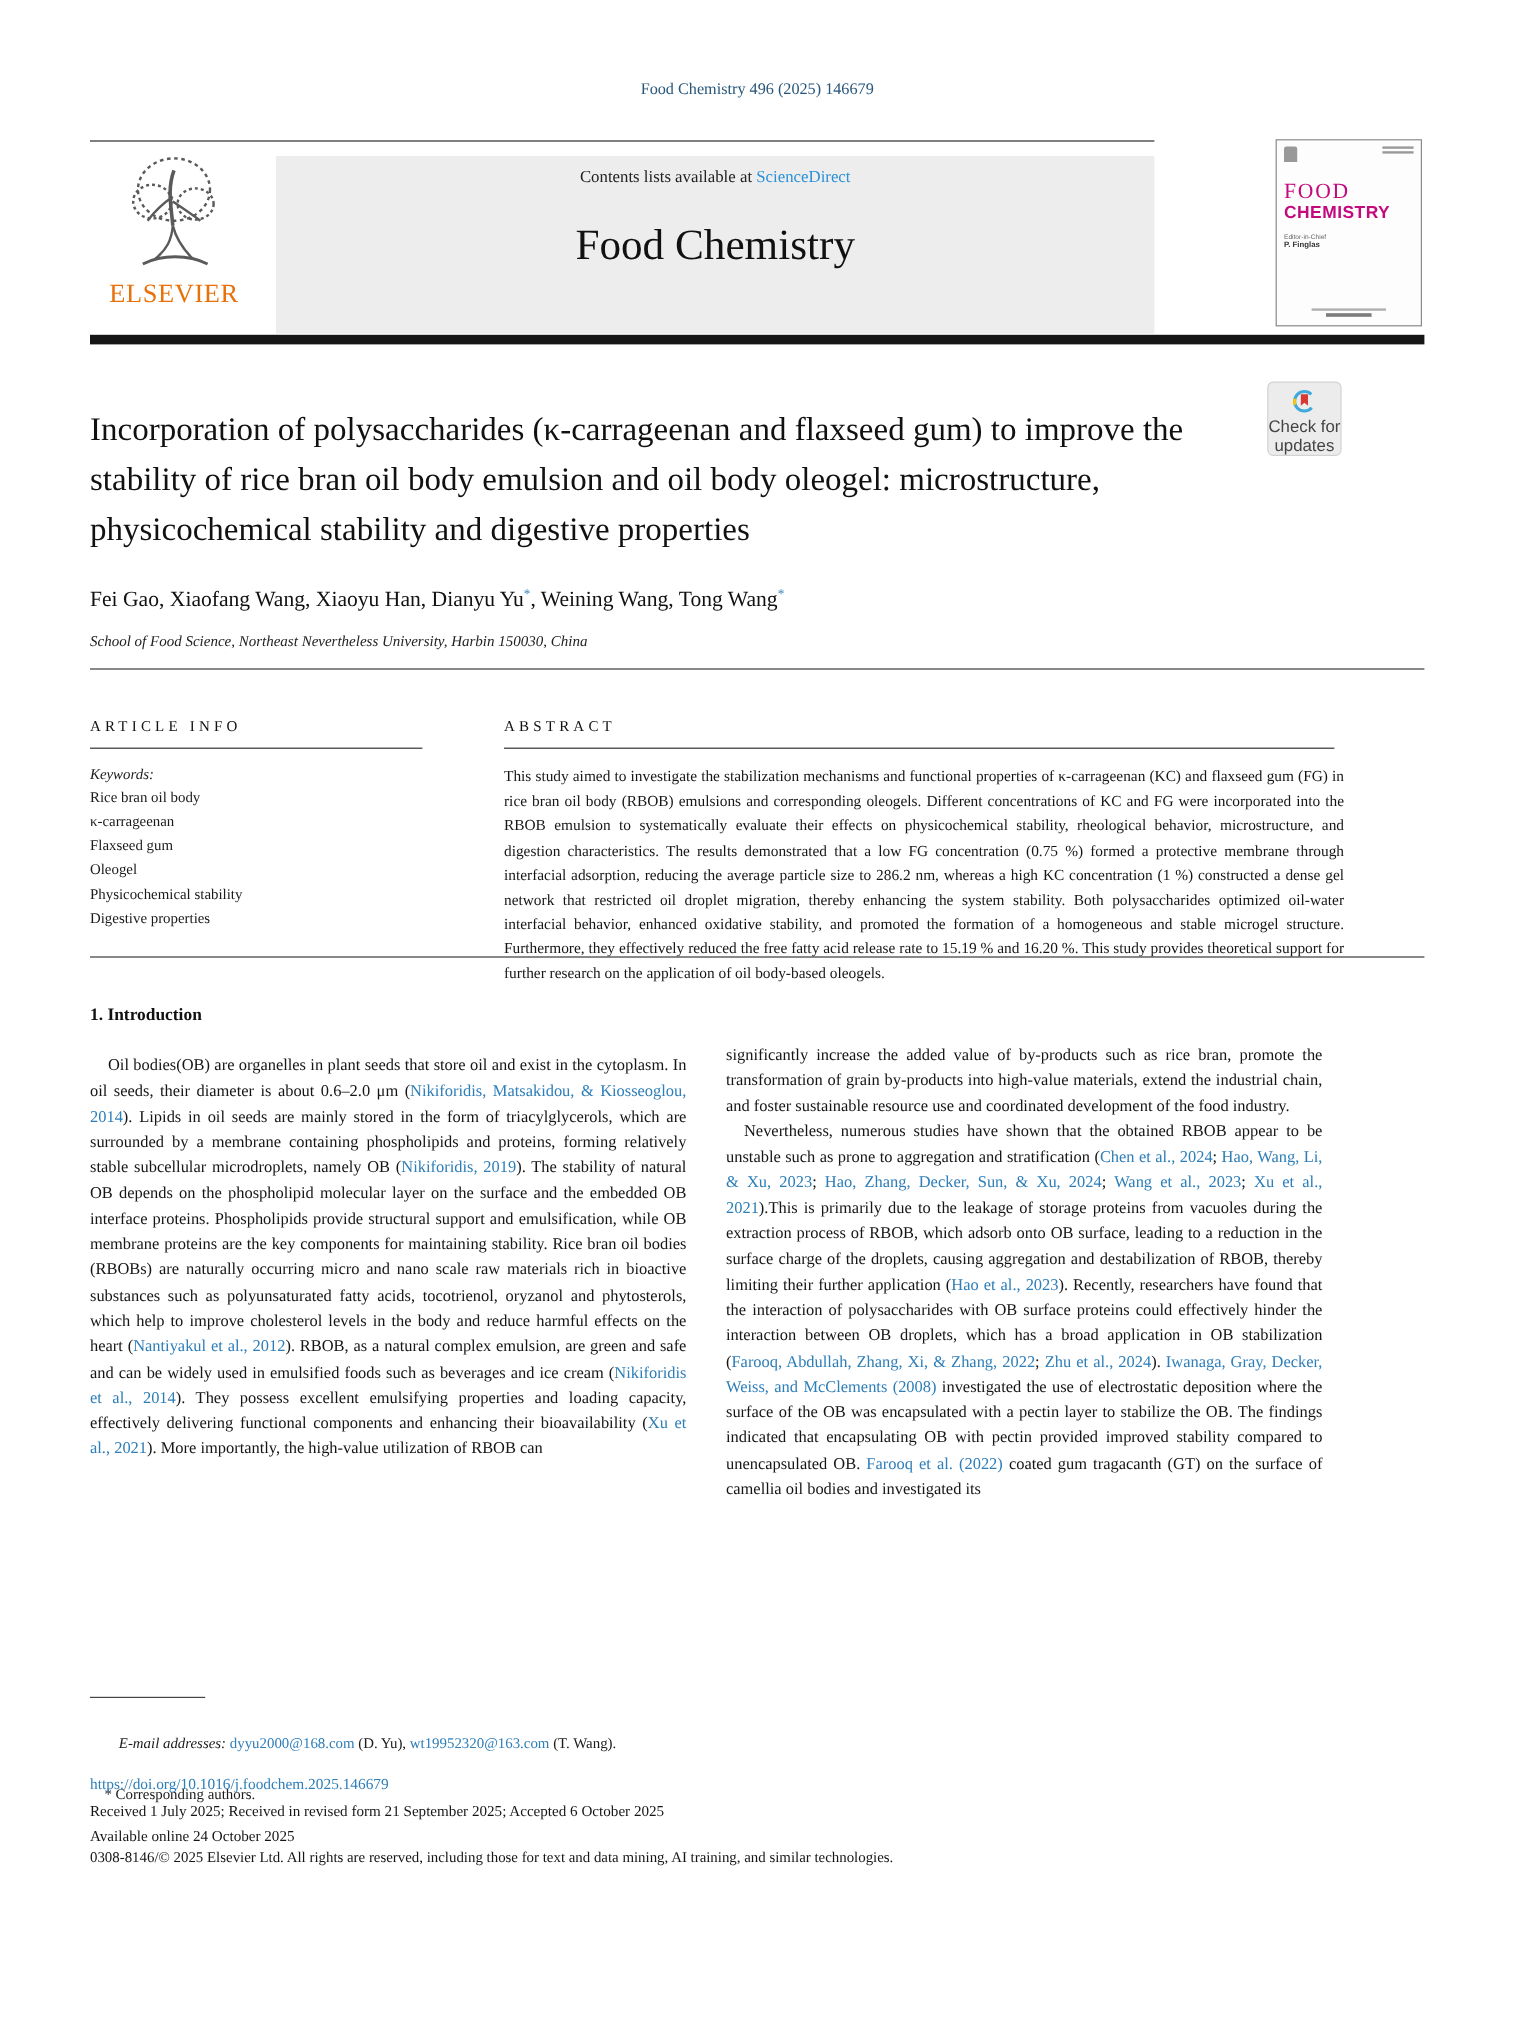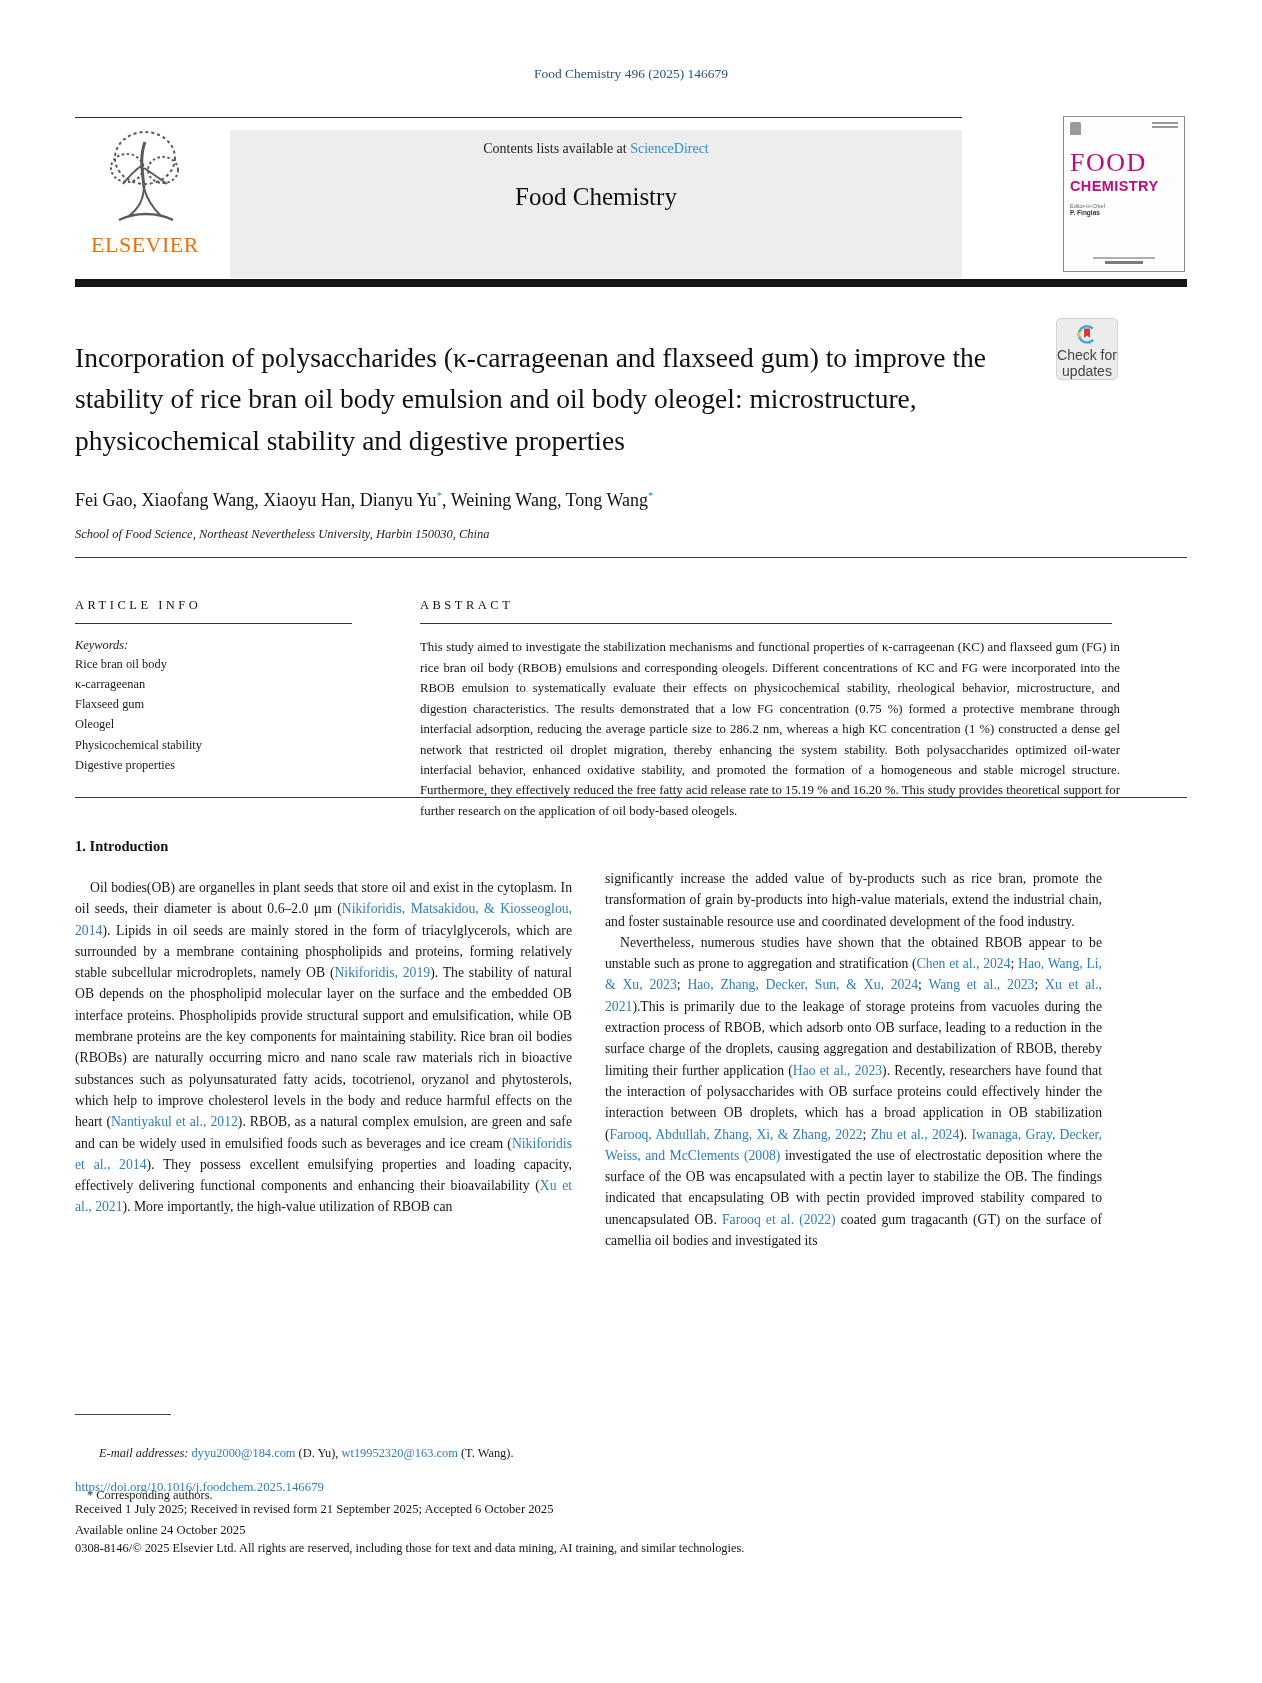--- a/index.html
+++ b/index.html
@@ -24,35 +24,35 @@
   .elsevier-tree { display:block; margin:0 auto; }
   .elsevier-wordmark {
     font-family:"Liberation Serif", serif; color:#e8710a;
     font-size:22px; letter-spacing:0.5px; margin-top:0px; font-weight:400;
   }
   .banner-gray {
     position:absolute; left:230px; top:130px; width:732px; height:148px;
     background:#ededed; text-align:center;
   }
   .banner-contents { font-size:14px; margin-top:11px; color:#222; }
-  .banner-journal-title { font-size:25px; margin-top:26px; color:#111; }
+  .banner-journal-title { font-size:36px; margin-top:26px; color:#111; }
   .banner-homepage { font-size:14px; margin-top:27px; color:#222; }
 
   
   .cover-box {
     position:absolute; left:1063px; top:116px; width:122px; height:156px;
     background:#fdfdfd; border:1px solid #8a8a8a; padding:5px 6px; overflow:hidden;
   }
   .cover-top { display:flex; justify-content:space-between; align-items:flex-start; height:16px; }
   .cover-minitree { width:11px; height:13px; background:#777;
     -webkit-mask:none; opacity:.75; border-radius:2px 2px 0 0; }
   .cover-issn { display:flex; flex-direction:column; gap:2px; }
   .cover-issn div { width:26px; height:2px; background:#9a9a9a; }
   .cover-food {
-    margin-top:12px; color:#c4097f; font-size:26px; line-height:1;
+    margin-top:12px; color:#c4097f; font-size:18px; line-height:1;
     letter-spacing:1.5px; font-weight:400; font-family:"Liberation Serif", serif;
   }
   .cover-chem {
     color:#c4097f; font-size:14.5px; font-weight:700; letter-spacing:0.4px;
     font-family:"Liberation Sans", sans-serif; margin-top:2px;
   }
   .cover-editor-label { font-size:5.5px; color:#666; margin-top:9px; font-family:"Liberation Sans", sans-serif; }
   .cover-editor-name { font-size:6.5px; color:#333; font-weight:700; font-family:"Liberation Sans", sans-serif; }
   .cover-bottom { position:absolute; bottom:7px; left:0; width:100%; display:flex; flex-direction:column; align-items:center; gap:2px; }
   .cover-bottom .b1 { width:62px; height:2px; background:#b0b0b0; }
@@ -214,20 +214,20 @@
     <div class="intro-heading">1. Introduction</div>
     <p class="body-par indent"><span>Oil bodies(OB) are organelles in plant seeds that store oil and exist in the cytoplasm. In oil seeds, their diameter is about 0.6–2.0 μm (</span><span class="link">Nikiforidis, Matsakidou, &amp; Kiosseoglou, 2014</span><span>). Lipids in oil seeds are mainly stored in the form of triacylglycerols, which are surrounded by a membrane containing phospholipids and proteins, forming relatively stable subcellular microdroplets, namely OB (</span><span class="link">Nikiforidis, 2019</span><span>). The stability of natural OB depends on the phospholipid molecular layer on the surface and the embedded OB interface proteins. Phospholipids provide structural support and emulsification, while OB membrane proteins are the key components for maintaining stability. Rice bran oil bodies (RBOBs) are naturally occurring micro and nano scale raw materials rich in bioactive substances such as polyunsaturated fatty acids, tocotrienol, oryzanol and phytosterols, which help to improve cholesterol levels in the body and reduce harmful effects on the heart (</span><span class="link">Nantiyakul et al., 2012</span><span>). RBOB, as a natural complex emulsion, are green and safe and can be widely used in emulsified foods such as beverages and ice cream (</span><span class="link">Nikiforidis et al., 2014</span><span>). They possess excellent emulsifying properties and loading capacity, effectively delivering functional components and enhancing their bioavailability (</span><span class="link">Xu et al., 2021</span><span>). More importantly, the high-value utilization of RBOB can</span></p>
   </div>
   <div class="intro-right">
     <p class="body-par">significantly increase the added value of by-products such as rice bran, promote the transformation of grain by-products into high-value materials, extend the industrial chain, and foster sustainable resource use and coordinated development of the food industry.</p>
     <p class="body-par indent"><span>Nevertheless, numerous studies have shown that the obtained RBOB appear to be unstable such as prone to aggregation and stratification (</span><span class="link">Chen et al., 2024</span><span>; </span><span class="link">Hao, Wang, Li, &amp; Xu, 2023</span><span>; </span><span class="link">Hao, Zhang, Decker, Sun, &amp; Xu, 2024</span><span>; </span><span class="link">Wang et al., 2023</span><span>; </span><span class="link">Xu et al., 2021</span><span>).This is primarily due to the leakage of storage proteins from vacuoles during the extraction process of RBOB, which adsorb onto OB surface, leading to a reduction in the surface charge of the droplets, causing aggregation and destabilization of RBOB, thereby limiting their further application (</span><span class="link">Hao et al., 2023</span><span>). Recently, researchers have found that the interaction of polysaccharides with OB surface proteins could effectively hinder the interaction between OB droplets, which has a broad application in OB stabilization (</span><span class="link">Farooq, Abdullah, Zhang, Xi, &amp; Zhang, 2022</span><span>; </span><span class="link">Zhu et al., 2024</span><span>). </span><span class="link">Iwanaga, Gray, Decker, Weiss, and McClements (2008)</span><span> investigated the use of electrostatic deposition where the surface of the OB was encapsulated with a pectin layer to stabilize the OB. The findings indicated that encapsulating OB with pectin provided improved stability compared to unencapsulated OB. </span><span class="link">Farooq et al. (2022)</span><span> coated gum tragacanth (GT) on the surface of camellia oil bodies and investigated its</span></p>
   </div>
 
   <div class="footnote-rule"></div>
   <div class="footnote-1">* Corresponding authors.</div>
-  <div class="footnote-2"><span class="em-label">E-mail addresses:</span><span><span> </span><span class="link">dyyu2000@184.com</span><span> (D. Yu), </span><span class="link">wt19952320@163.com</span><span> (T. Wang).</span></span></div>
+  <div class="footnote-2"><span class="em-label">E-mail addresses:</span><span><span> </span><span class="link">dyyu2000@168.com</span><span> (D. Yu), </span><span class="link">wt19952320@163.com</span><span> (T. Wang).</span></span></div>
 
   <div class="pub-doi link">https://doi.org/10.1016/j.foodchem.2025.146679</div>
   <div class="pub-received">Received 1 July 2025; Received in revised form 21 September 2025; Accepted 6 October 2025</div>
   <div class="pub-available">Available online 24 October 2025</div>
   <div class="pub-copyright">0308-8146/© 2025 Elsevier Ltd. All rights are reserved, including those for text and data mining, AI training, and similar technologies.</div>
 
 </div>
 
 </body></html>

